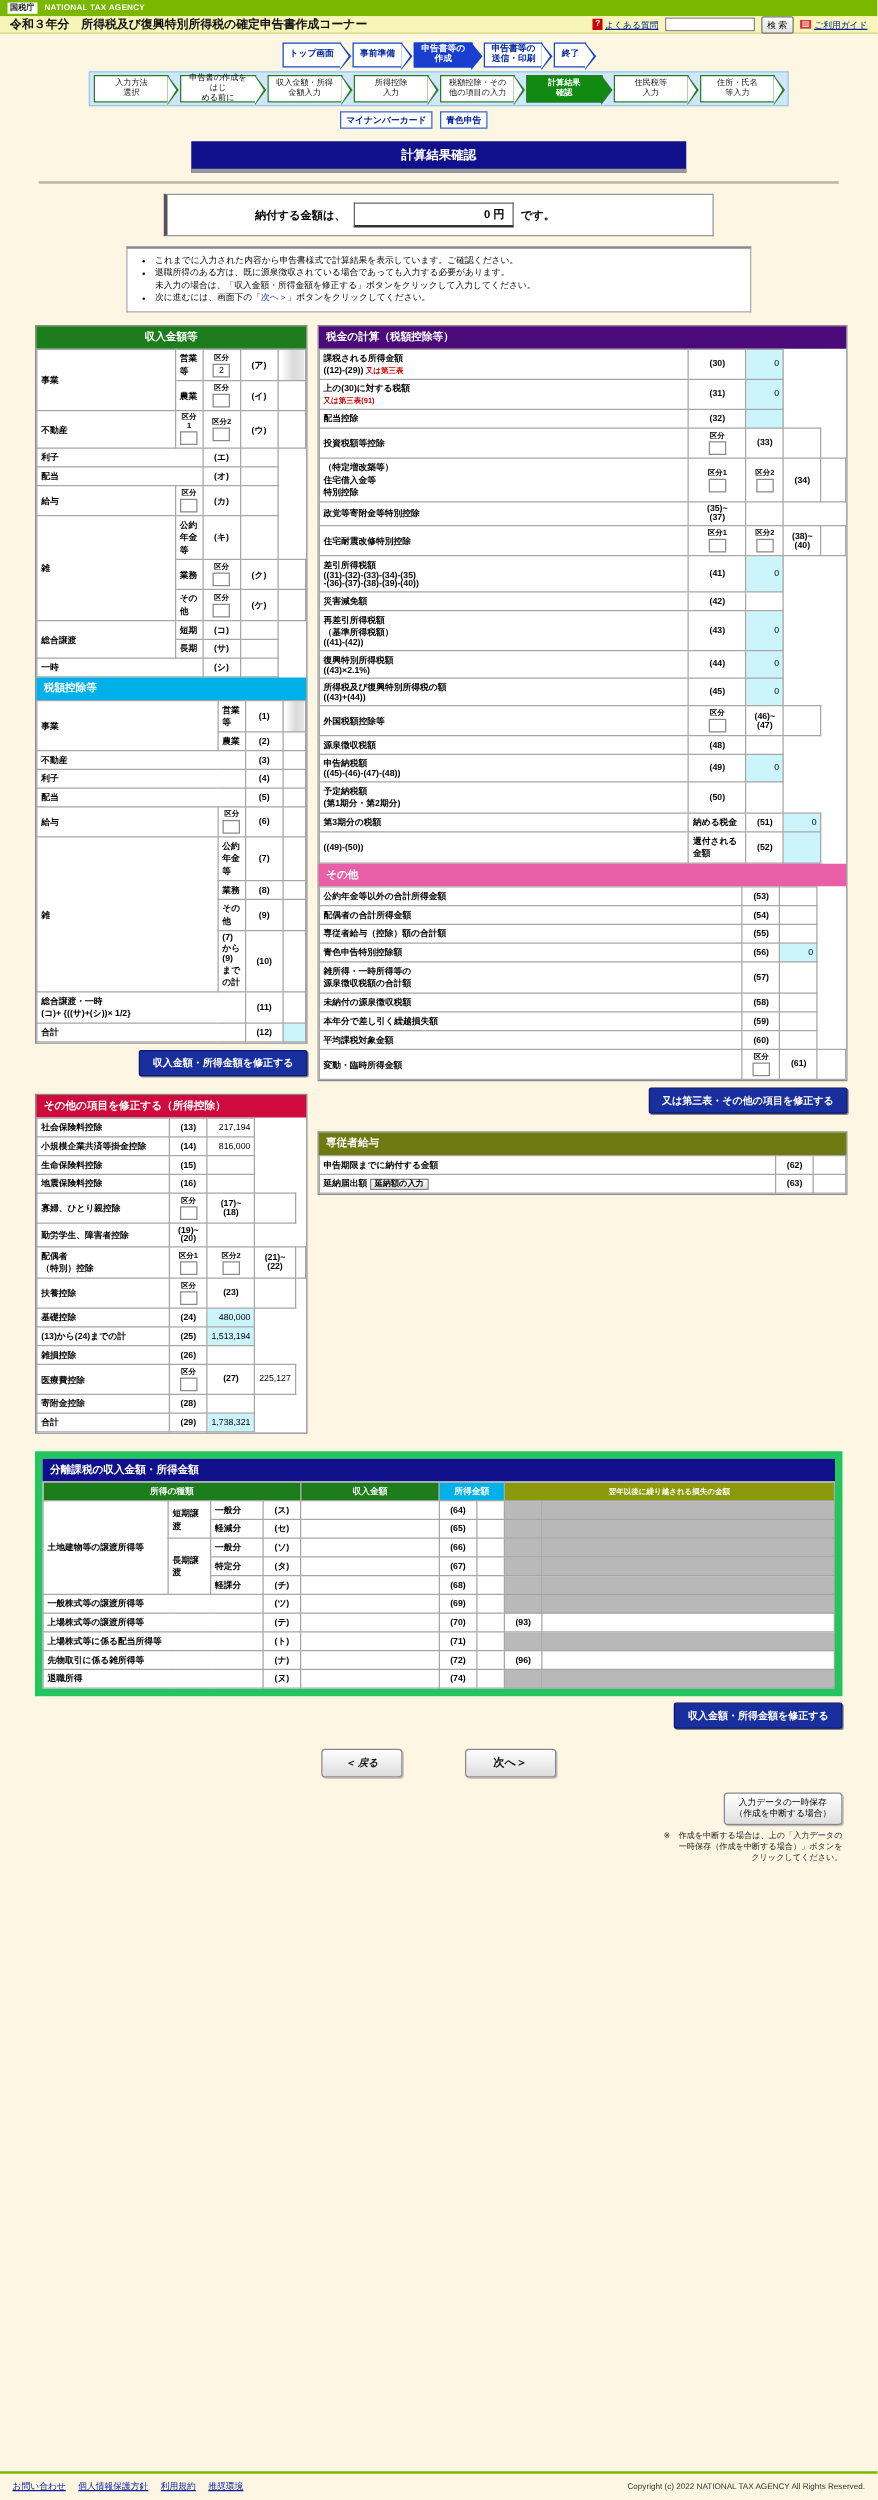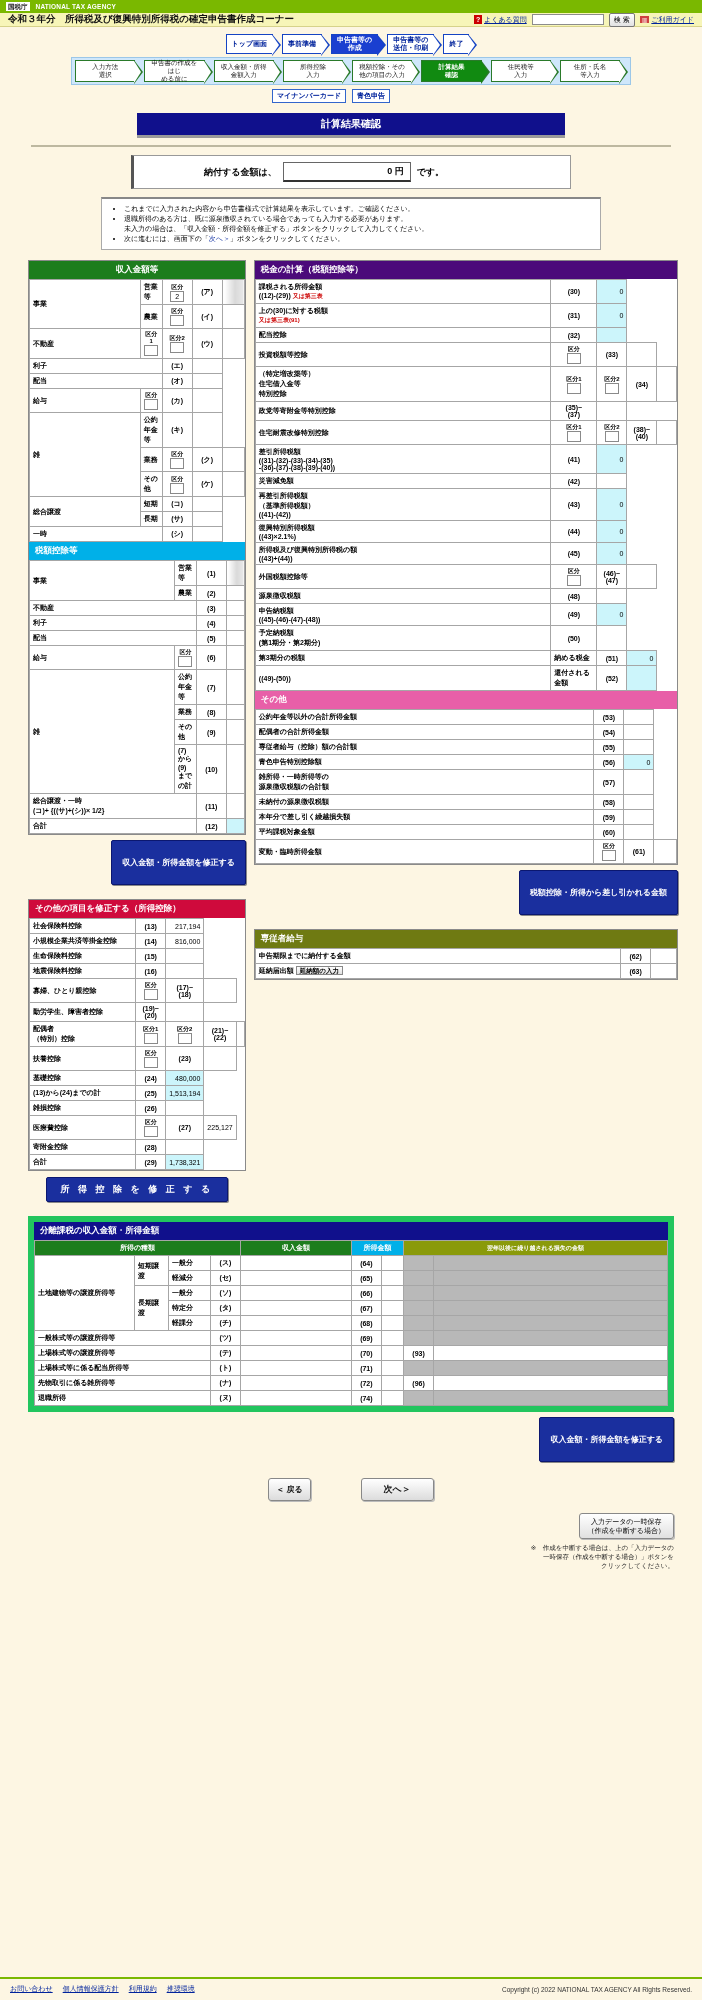--- a/index.html
+++ b/index.html
@@ -48,21 +48,21 @@
   .schev:after{content:"";position:absolute;right:-9px;top:-1.2px;width:0;height:0;
     border-top:12px solid transparent;border-bottom:12px solid transparent;border-left:9px solid #2a7a2a;}
   .schev:before{content:"";position:absolute;right:-7px;top:0;width:0;height:0;z-index:2;
     border-top:11px solid transparent;border-bottom:11px solid transparent;border-left:7px solid #fff;}
   .schev.on{background:#118a11;color:#fff;font-weight:bold;}
   .schev.on:before{border-left-color:#118a11;}
   .tags{display:flex;justify-content:center;gap:6px;margin:4px 0 0 -40px;}
   .tag{border:1.4px solid #3366cc;background:#fff;color:#00239c;font-weight:bold;
     font-size:7px;padding:1px 4px;}
   
-  .heading{width:428px;margin:8px auto 0;background:#10108c;color:#fff;text-align:center;
+  .heading{width:396px;margin:8px auto 0;background:#10108c;color:#fff;text-align:center;
     font-weight:bold;font-size:10px;padding:4px 0;border-bottom:3px solid #9a9a9a;}
   .hr-thick{width:640px;margin:7px auto 0;border-top:2px solid #bdb8a0;}
   
   .pay-box{width:440px;margin:8px auto 0;background:#fff;border:1px solid #999;
     border-left:3px solid #555;display:flex;align-items:center;padding:6px 10px;gap:6px;}
   .pay-lab{font-size:9px;font-weight:bold;margin-left:60px;}
   .pay-val{border:1px solid #666;border-bottom:2px solid #333;background:#fff;width:128px;
     text-align:right;font-size:9px;font-weight:bold;padding:2px 6px;}
   .pay-suffix{font-size:9px;font-weight:bold;}
   
@@ -94,38 +94,38 @@
   .val.hl{background:#ccf5fb;}
   .val.gray{background:linear-gradient(90deg,#fff 10%,#d9d9d9 60%,#e8e8e8 100%);}
   .val.dk{background:#b8b8b8;}
   .kb{display:inline-block;text-align:center;font-size:6px;font-weight:bold;line-height:7px;}
   .kbbox{display:block;width:14px;height:11px;border:1px solid #8a8a8a;background:#fff;
     margin:0 auto;font-size:7px;line-height:10px;text-align:center;}
   td.kc{width:22px;text-align:center;background:#fff;padding:1px;}
   .sub{font-size:6px;color:#c00;font-weight:bold;}
   
   .btn-blue{display:inline-block;background:#1a2f9e;color:#fff;font-weight:bold;font-size:8px;
-    padding:16px 10px;border:1px solid #0b1770;border-radius:2px;box-shadow:1px 1px 0 #888;}
+    padding:4px 10px;border:1px solid #0b1770;border-radius:2px;box-shadow:1px 1px 0 #888;}
   .rowR{display:flex;justify-content:flex-end;margin-top:5px;}
   .rowC{display:flex;justify-content:center;margin-top:6px;}
   .btn-wide{display:inline-block;background:#1a2f9e;color:#fff;font-weight:bold;font-size:9px;
     padding:5px 14px;border:1px solid #0b1770;border-radius:2px;box-shadow:1px 1px 0 #888;
     letter-spacing:3px;}
   
   .wide{margin:14px 28px 0 28px;border:6px solid #22c55e;background:#fff;}
   table.w{border-collapse:collapse;width:100%;font-size:7px;}
   table.w td,table.w th{border:1px solid #a6a6a6;padding:2px 3px;height:15px;vertical-align:middle;}
   th.gh{background:#1d7d1d;color:#fff;font-size:7px;font-weight:bold;}
   th.ch{background:#00b0e8;color:#fff;font-size:7px;font-weight:bold;}
   th.oh{background:#8a9a0a;color:#fff;font-size:6px;font-weight:bold;}
   td.gray2{background:#b9b9b9;}
   
   .navrow{display:flex;justify-content:center;gap:50px;margin-top:16px;}
   .btn-back{background:linear-gradient(#fff,#dcdcdc);border:1px solid #888;border-radius:3px;
-    font-size:8px;font-weight:bold;padding:4px 7px;color:#111;box-shadow:1px 1px 0 #bbb;}
+    font-size:8px;font-weight:bold;padding:4px 18px;color:#111;box-shadow:1px 1px 0 #bbb;font-style:italic;}
   .btn-next{background:linear-gradient(#fff,#dcdcdc);border:1px solid #888;border-radius:3px;
     font-size:9px;font-weight:bold;padding:4px 22px;color:#111;box-shadow:1px 1px 0 #bbb;}
   .save-row{display:flex;justify-content:flex-end;padding:0 28px;margin-top:12px;}
   .btn-save{background:linear-gradient(#fff,#e0e0e0);border:1px solid #888;border-radius:3px;
     font-size:7px;text-align:center;padding:3px 8px;line-height:9px;box-shadow:1px 1px 0 #bbb;}
   .note-bottom{padding:4px 28px 0 0;text-align:right;font-size:6.5px;line-height:9px;color:#222;}
   
   .footer{position:absolute;bottom:0;left:0;width:702px;border-top:2px solid #7ab800;
     background:#fdf6e3;padding:5px 10px 6px;display:flex;align-items:center;}
   .flinks{display:flex;gap:10px;}
@@ -425,23 +425,20 @@
               <td class="val "></td>
             </tr>
             <tr>
               <td class="lab">合計</td>
               <td class="num">(29)</td>
               <td class="val hl">1,738,321</td>
             </tr>
           </tbody>
         </table>
     </div>
-    <div class="rowC">
-      <button class="btn-wide">所 得 控 除 を 修 正 す る</button>
-    </div>
   </div>
 
   <div class="col-r">
     <div class="sec">
       <div class="sec-h h-purple">税金の計算（税額控除等）</div>
       <table class="t" id="tbl-tax">
           <tbody>
             <tr>
               <td class="lab">課税される所得金額<br>((12)-(29)) <span class="sub">又は第三表</span></td>
               <td class="num">(30)</td>
@@ -588,21 +585,21 @@
             <tr>
               <td class="lab">変動・臨時所得金額</td>
               <td class="kc"><span class="kb">区分</span><span class="kbbox"></span></td>
               <td class="num">(61)</td>
               <td class="val "></td>
             </tr>
           </tbody>
         </table>
     </div>
     <div class="rowR">
-      <button class="btn-blue">税額控除・所得から差し引かれる金額</button>
+      <button class="btn-blue">又は第三表・その他の項目を修正する</button>
     </div>
 
     <div class="sec" style="margin-top:14px">
       <div class="sec-h h-olive">専従者給与</div>
       <table class="t" id="tbl-defer">
           <tbody>
             <tr>
               <td class="lab">申告期限までに納付する金額</td>
               <td class="num">(62)</td>
               <td class="val"></td>

